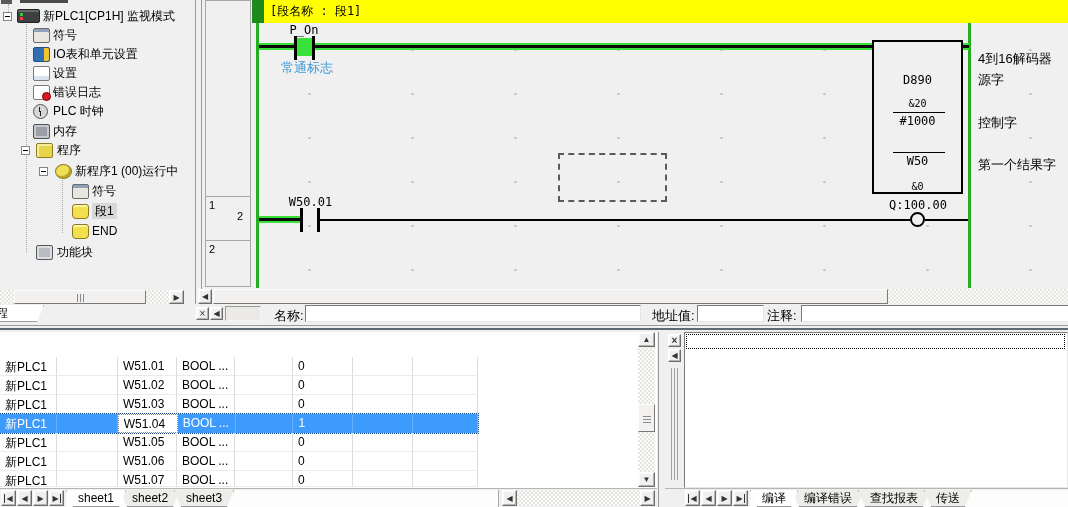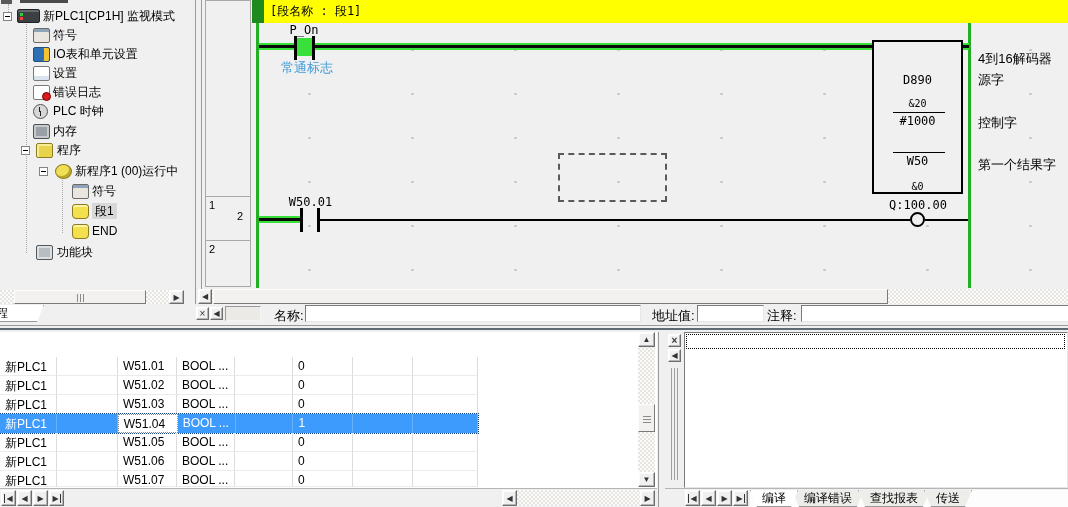--- a/index.html
+++ b/index.html
@@ -331,20 +331,25 @@
         </div>
       <div class="abs btn3d" style="left:17px;top:1px;width:15px;height:16px;">
           <span>◀</span>
         </div>
       <div class="abs btn3d" style="left:33px;top:1px;width:15px;height:16px;">
           <span>▶</span>
         </div>
       <div class="abs btn3d" style="left:49px;top:1px;width:15px;height:16px;">
           <span style="border-right:1px solid #333;padding-right:1px;">▶</span>
         </div>
+      <div class="abs" style="left:66px;top:1px;width:432px;height:17px;background:#fdfdfd;border-right:1px solid #aaa;display:flex;">
+        <div class="stab active" style="margin-left:0;"><span>sheet1</span></div>
+        <div class="stab"><span>sheet2</span></div>
+        <div class="stab"><span>sheet3</span></div>
+      </div>
       <div class="abs btn3d" style="left:502px;top:1px;width:15px;height:16px;">
           <span>◀</span>
         </div>
       <div class="abs checker" style="left:517px;top:1px;width:123px;height:16px;"></div>
       <div class="abs btn3d" style="left:640px;top:1px;width:15px;height:16px;">
           <span>▶</span>
         </div>
     </div>
   </div>
 

